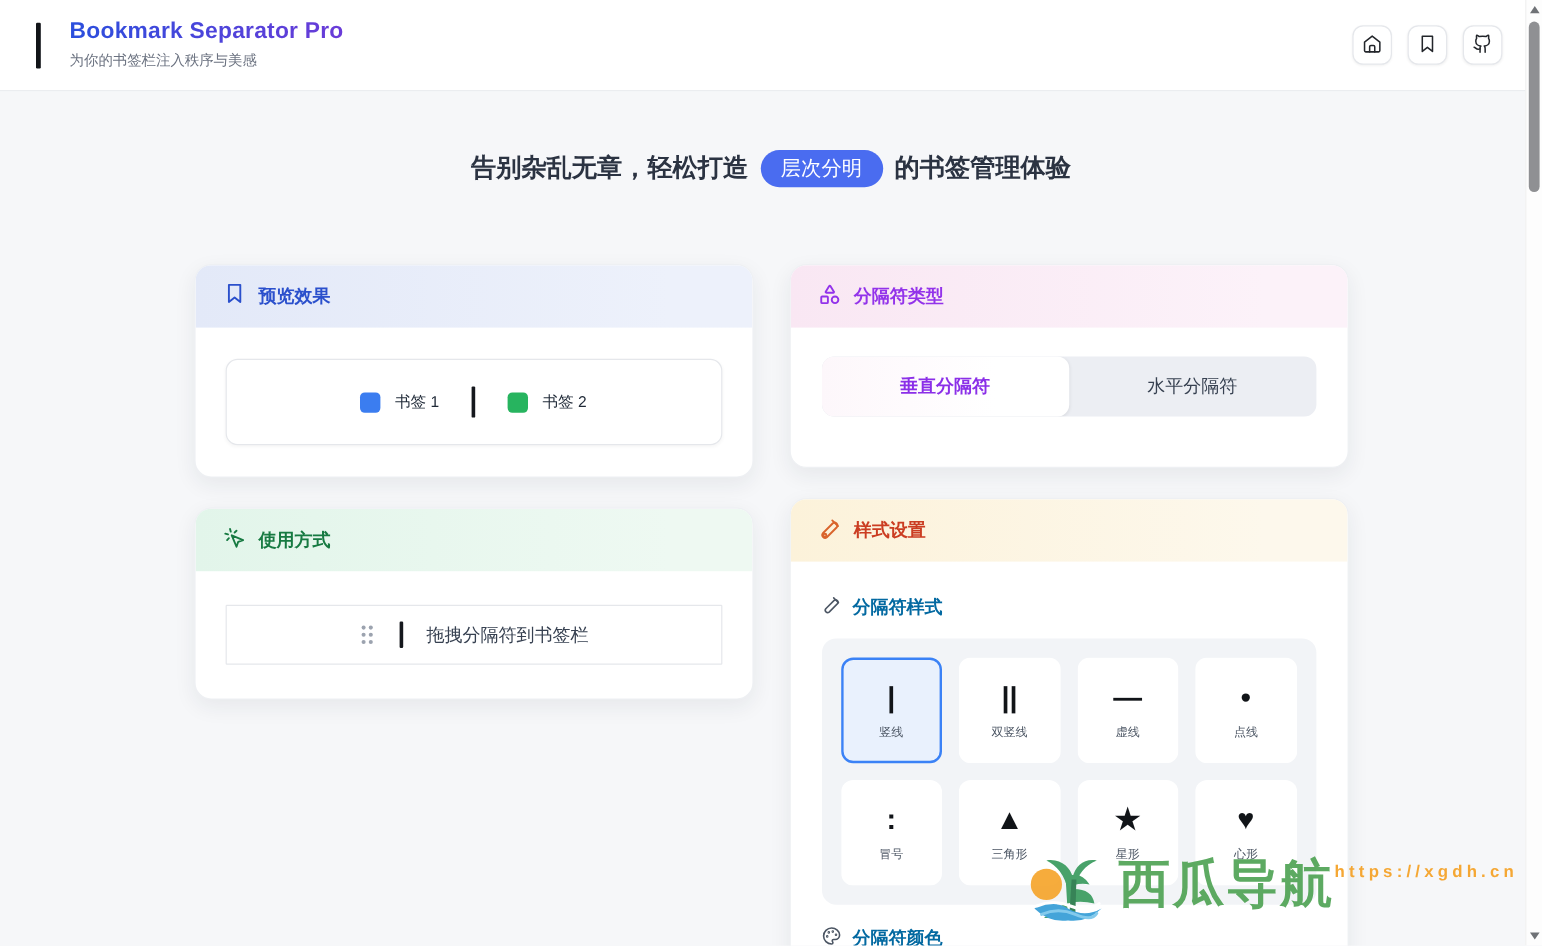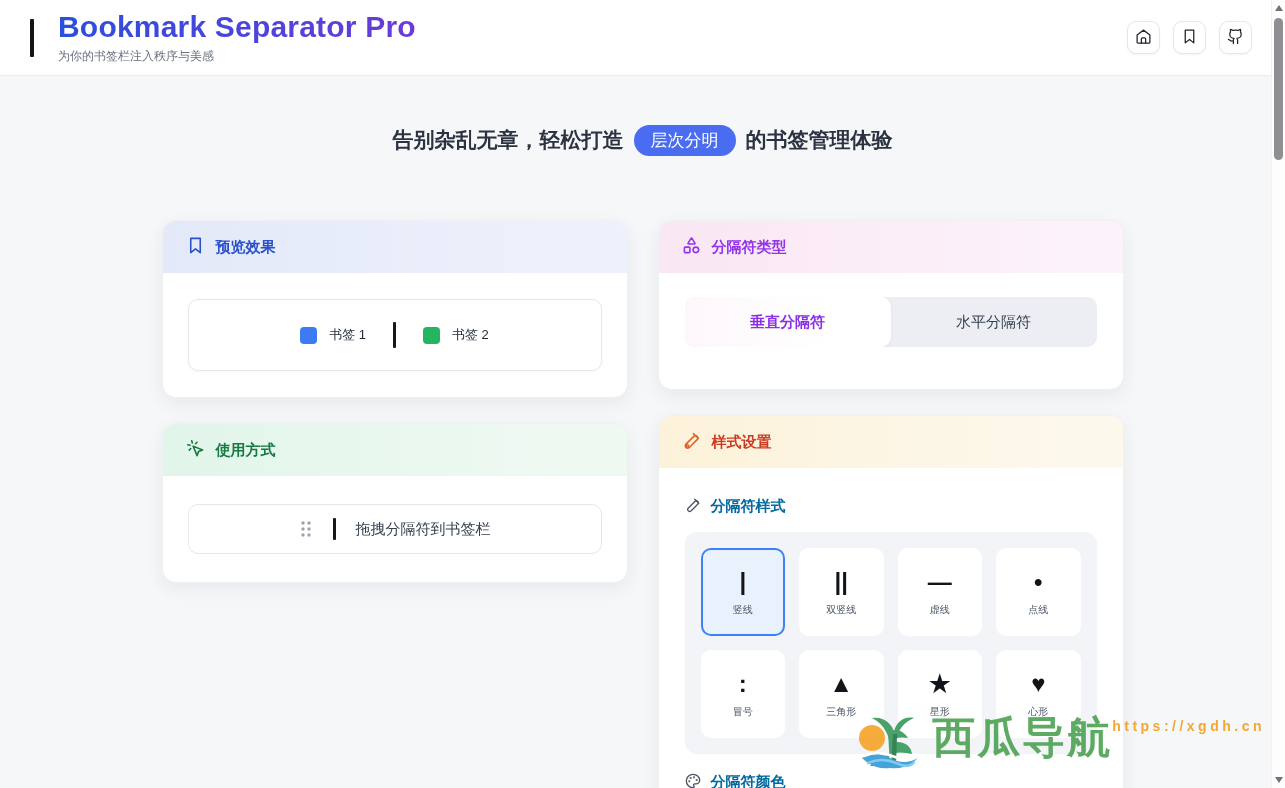--- a/index.html
+++ b/index.html
@@ -11,21 +11,21 @@
     color:#1f2937;
   }
   
   .topbar {
     height:76px; background:#ffffff; border-bottom:1px solid #ebedf0;
     display:flex; align-items:center; padding:0 33px 0 30px;
   }
   .logo-bar { width:4px; height:38px; background:#111418; margin-right:24px; border-radius:1px; }
   .title-wrap { display:flex; flex-direction:column; }
   .app-title {
-    font-size:30px; font-weight:bold; letter-spacing:.2px;
+    font-size:19px; font-weight:bold; letter-spacing:.2px;
     background:linear-gradient(90deg,#2b4fdd 0%,#6a3bd8 100%);
     -webkit-background-clip:text; background-clip:text; color:transparent;
   }
   .app-subtitle { font-size:12px; color:#6b7280; margin-top:4px; }
   .nav { margin-left:auto; display:flex; gap:13px; }
   .nav-btn {
     width:33px; height:33px; border:1px solid #e5e7eb; border-radius:9px;
     background:#fff; display:flex; align-items:center; justify-content:center;
     cursor:pointer; box-shadow:0 1px 2px rgba(0,0,0,.05); color:#1f2937;
   }
@@ -49,21 +49,21 @@
   .card {
     background:#fff; border-radius:14px; overflow:hidden;
     border:1px solid #eef0f3; box-shadow:0 6px 18px rgba(30,41,59,.07);
   }
   .card-header {
     height:52px; display:flex; align-items:center; gap:11px; padding:0 23px;
     font-size:15px; font-weight:bold;
   }
   .card-header svg { width:19px; height:19px; fill:none; stroke-width:2;
     stroke-linecap:round; stroke-linejoin:round; flex:0 0 auto; }
-  .hdr-blue  { background:linear-gradient(90deg,#e3e9f8 0%,#edf1fb 85%); color:#2b50cc; }
+  .hdr-blue  { background:linear-gradient(90deg,#e3e9f8 0%,#edf1fb 85%); color:#2b50cc;font-family:Liberation Mono, monospace; }
   .hdr-blue svg  { stroke:#2b50cc; }
   .hdr-green { background:linear-gradient(90deg,#e2f5ea 0%,#eef9f2 85%); color:#177a42; }
   .hdr-green svg { stroke:#177a42; }
   .hdr-pink  { background:linear-gradient(90deg,#f9e7f3 0%,#fcf2f9 85%); color:#9333ea; }
   .hdr-pink svg  { stroke:#9333ea; }
   .hdr-amber { background:linear-gradient(90deg,#fcf2da 0%,#fdf8ec 85%); color:#cb3d22; }
   .hdr-amber svg { stroke:#d9642c; }
 
   
   .preview-body { padding:26px 25px; }
@@ -74,21 +74,21 @@
   }
   .bm { display:flex; align-items:center; gap:12px; font-size:13px; color:#1f2937; }
   .bm-swatch { width:17px; height:17px; border-radius:4px; }
   .bm-swatch.blue  { background:#3b7df0; }
   .bm-swatch.green { background:#27b45f; }
   .sep-bar { width:3px; height:26px; background:#15181d; border-radius:1px; }
 
   
   .usage-body { padding:28px 25px; }
   .drag-box {
-    border:1px solid #e5e7eb; border-radius:10px; height:50px;
+    border:1px solid #e5e7eb; border-radius:1px; height:50px;
     display:flex; align-items:center; justify-content:center; gap:20px;
     color:#374151; font-size:15px; cursor:grab;
   }
   .grip svg { width:14px; height:18px; display:block; }
   .sep-bar.small { height:22px; }
 
   
   .type-body { padding:24px 26px 42px; }
   .tabs { background:#eceef3; border-radius:10px; height:50px; display:flex; overflow:hidden; }
   .tab {

